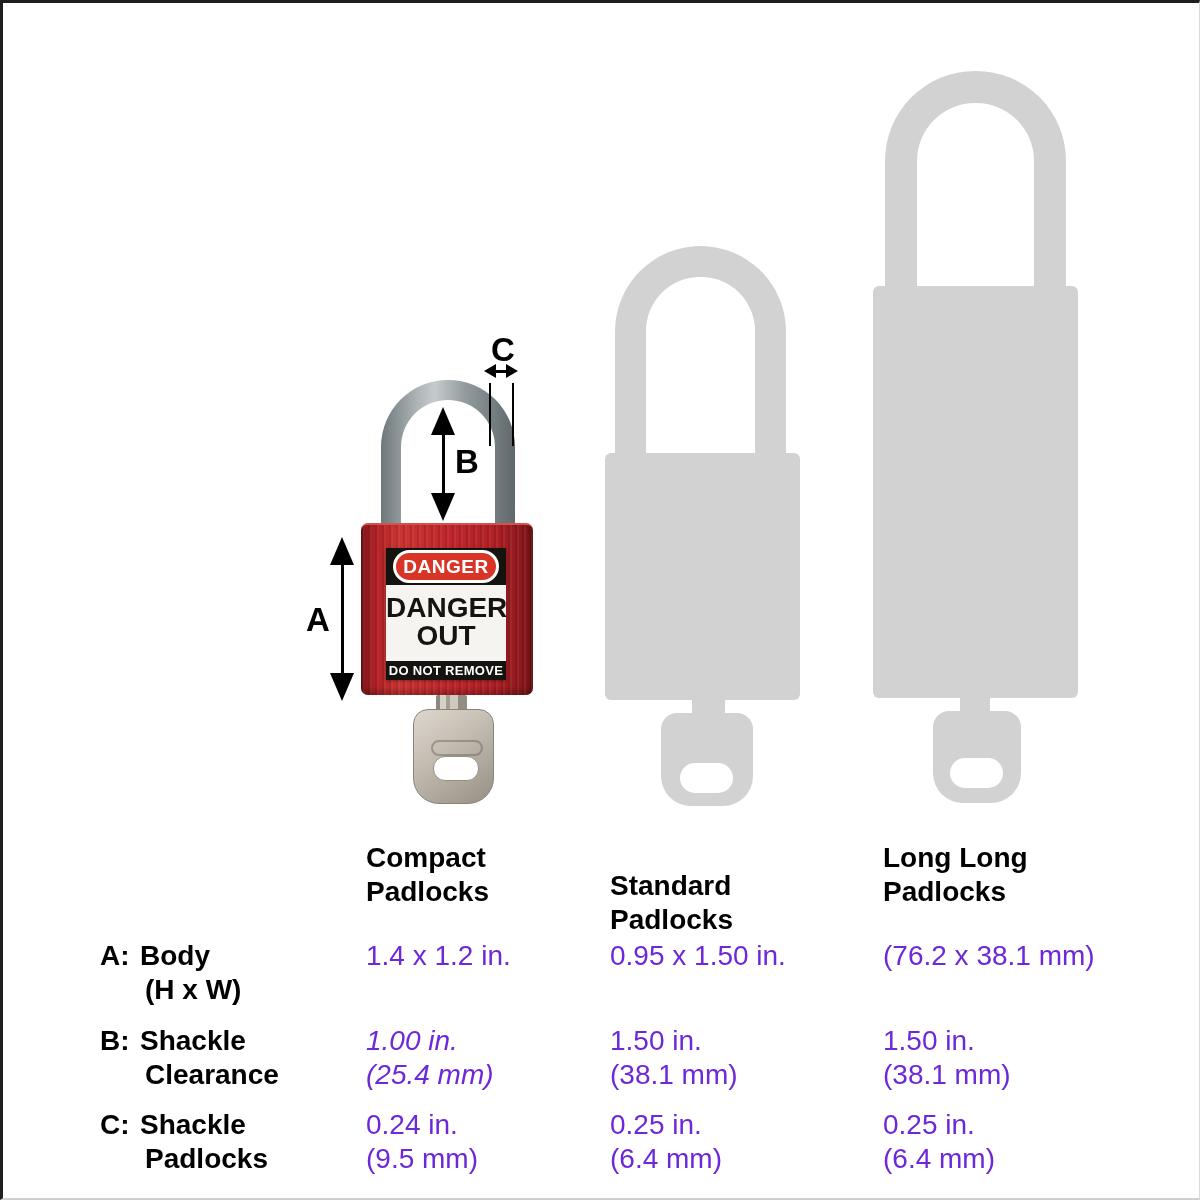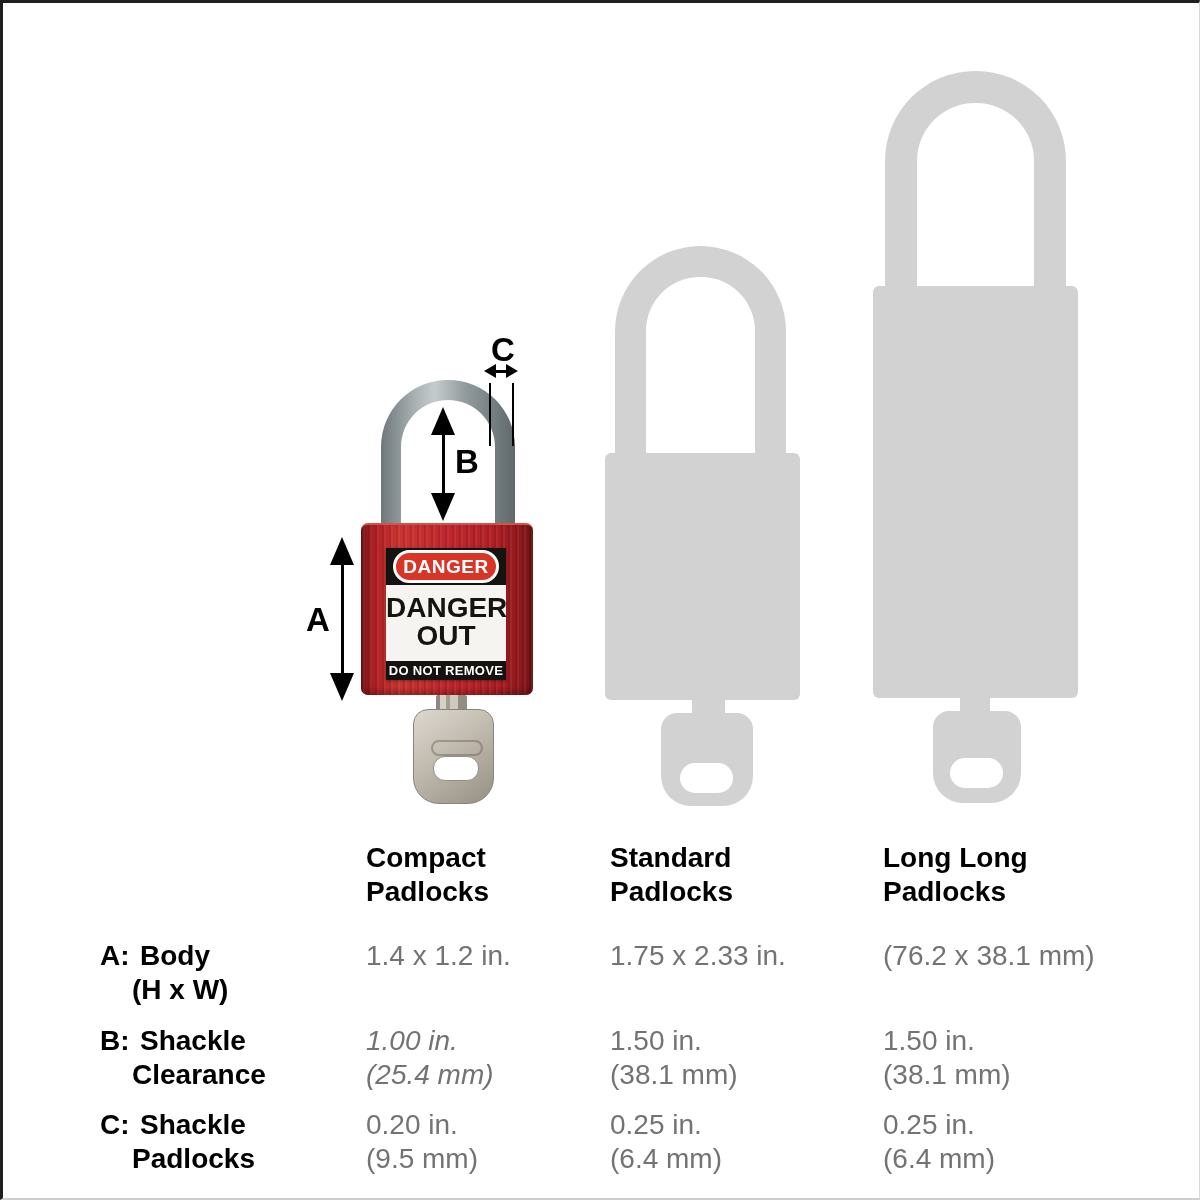--- a/index.html
+++ b/index.html
@@ -76,22 +76,22 @@
   .arrow-down{width:0;height:0;border-left:12px solid transparent;border-right:12px solid transparent;border-top:28px solid #000;}
   .arrow-left{width:0;height:0;border-top:7px solid transparent;border-bottom:7px solid transparent;border-right:12px solid #000;}
   .arrow-right{width:0;height:0;border-top:7px solid transparent;border-bottom:7px solid transparent;border-left:12px solid #000;}
   .tick{background:#000;}
 
   
   .col-header{font-weight:bold;font-size:28px;line-height:34px;color:#000;}
   .row-label{font-weight:bold;font-size:28px;line-height:34px;color:#000;}
   .row-label .l1{display:flex;}
   .row-label .letter{width:40px;}
-  .row-label .l2{margin-left:32px;}
-  .cell{font-size:28px;line-height:34px;color:#737373;}
+  .row-label .l2{margin-left:45px;}
+  .cell{font-size:28px;line-height:34px;color:#6d28d9;}
 </style>
 </head>
 <body>
 
 <div class="canvas">
 
   <div>
     <div class="abs sil-shackle" style="left:612px;top:243px;width:171px;height:220px;border-radius:86px 86px 0 0;"></div>
     <div class="abs sil-shackle-hole" style="left:643px;top:274px;width:109px;height:189px;border-radius:54px 54px 0 0;"></div>
     <div class="abs sil-body" style="left:602px;top:450px;width:195px;height:247px;"></div>
@@ -157,41 +157,41 @@
     <div class="abs" style="left:492px;top:367px;width:12px;height:3px;background:#000;"></div>
     <div class="abs arrow-right" style="left:503px;top:361px;"></div>
     <div class="abs tick" style="left:486px;top:380px;width:2px;height:63px;"></div>
     <div class="abs tick" style="left:509px;top:380px;width:2px;height:63px;"></div>
   </div>
 
   <div class="abs col-header" style="left:363px;top:838px;">
     <div>Compact</div>
     <div>Padlocks</div>
   </div>
-  <div class="abs col-header" style="left:607px;top:838px;">
+  <div class="abs col-header" style="left:607px;top:866px;">
     <div>Standard</div>
     <div>Padlocks</div>
   </div>
   <div class="abs col-header" style="left:880px;top:838px;">
     <div>Long Long</div>
     <div>Padlocks</div>
   </div>
 
   <div class="abs row-label" style="left:97px;top:936px;">
     <div class="l1">
       <span class="letter">A:</span>
       <span>Body</span>
     </div>
     <div class="l2">(H x W)</div>
   </div>
   <div class="abs cell" style="left:363px;top:936px;">
     <div>1.4 x 1.2 in.</div>
   </div>
   <div class="abs cell" style="left:607px;top:936px;">
-    <div>1.75 x 2.33 in.</div>
+    <div>0.95 x 1.50 in.</div>
   </div>
   <div class="abs cell" style="left:880px;top:936px;">
     <div>(76.2 x 38.1 mm)</div>
   </div>
 
   <div class="abs row-label" style="left:97px;top:1021px;">
     <div class="l1">
       <span class="letter">B:</span>
       <span>Shackle</span>
     </div>
@@ -211,21 +211,21 @@
   </div>
 
   <div class="abs row-label" style="left:97px;top:1105px;">
     <div class="l1">
       <span class="letter">C:</span>
       <span>Shackle</span>
     </div>
     <div class="l2">Padlocks</div>
   </div>
   <div class="abs cell" style="left:363px;top:1105px;">
-    <div>0.20 in.</div>
+    <div>0.24 in.</div>
     <div>(9.5 mm)</div>
   </div>
   <div class="abs cell" style="left:607px;top:1105px;">
     <div>0.25 in.</div>
     <div>(6.4 mm)</div>
   </div>
   <div class="abs cell" style="left:880px;top:1105px;">
     <div>0.25 in.</div>
     <div>(6.4 mm)</div>
   </div>

